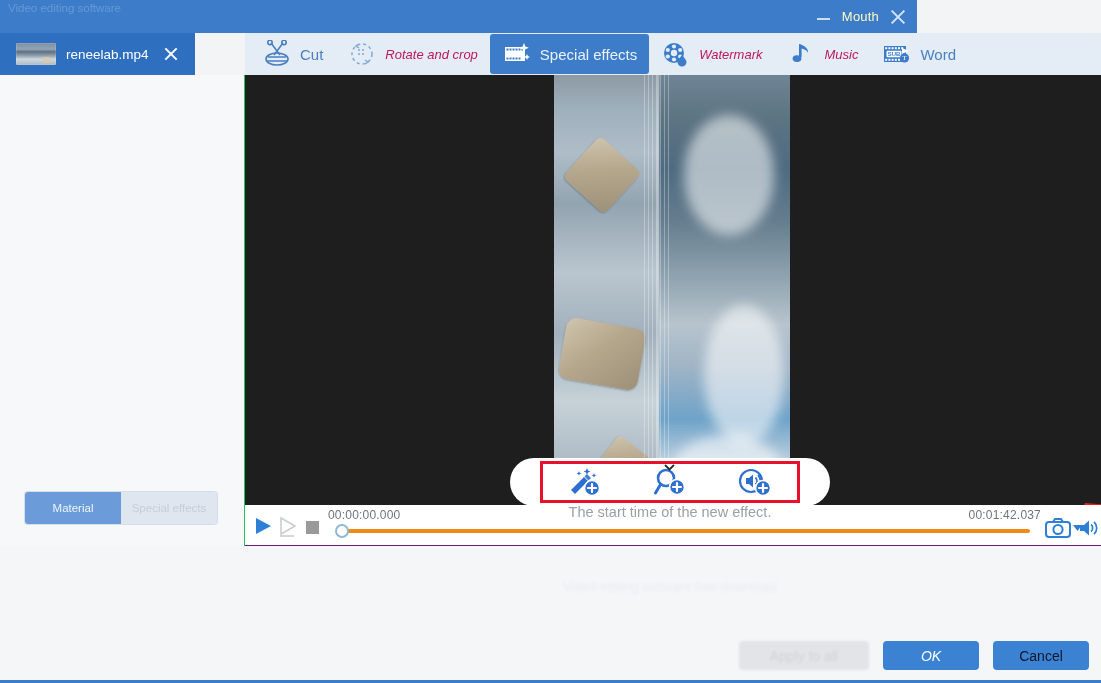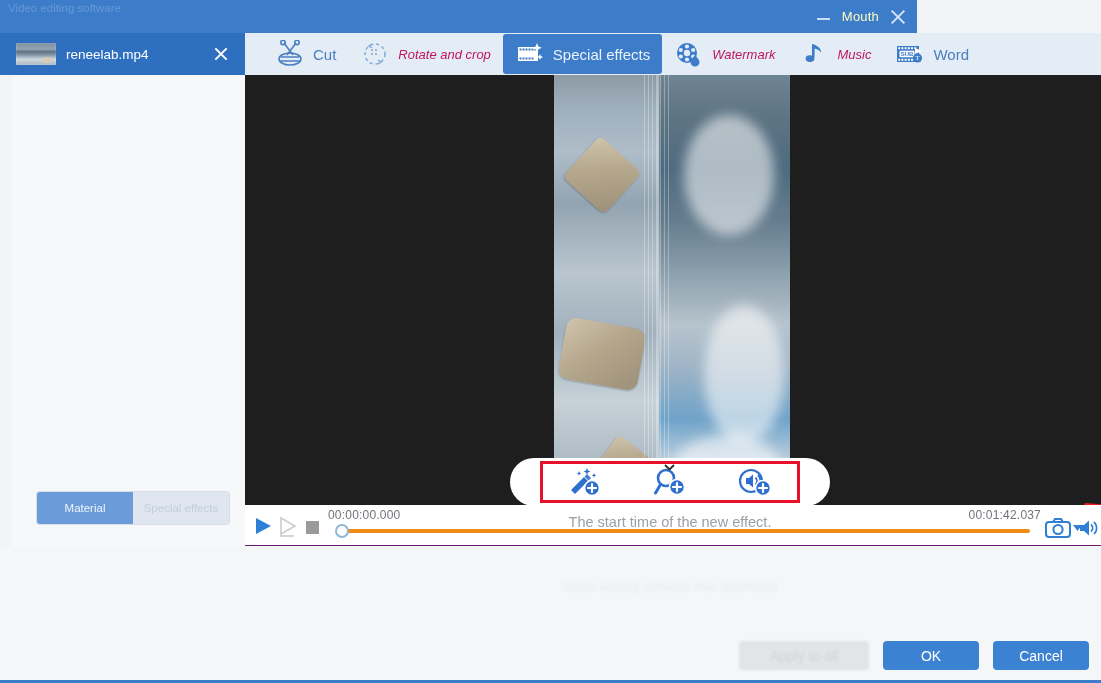--- a/index.html
+++ b/index.html
@@ -58,21 +58,21 @@
     content: ""; position: absolute;
     left: 0; top: 8px; width: 18px; height: 2px;
     background: #d6e5f7;
   }
   .tb-close::before { transform: rotate(45deg); }
   .tb-close::after  { transform: rotate(-45deg); }
 
   
   .filetab {
     position: absolute; left: 0; top: 33px;
-    width: 245px; height: 42px;
+    width: 195px; height: 42px;
     background: #2e6fc0;
     display: flex; align-items: center;
     padding: 0 10px 0 16px;
     gap: 10px;
   }
   .filetab .thumb {
     width: 40px; height: 22px;
     border-radius: 1px;
     background:
       linear-gradient(to bottom,
@@ -99,24 +99,24 @@
   }
   .filetab .fclose::before, .filetab .fclose::after {
     content: ""; position: absolute;
     left: 0; top: 7px; width: 16px; height: 2px; background: #ffffff;
   }
   .filetab .fclose::before { transform: rotate(45deg); }
   .filetab .fclose::after  { transform: rotate(-45deg); }
 
   
   .leftpanel {
-    position: absolute; left: 12px; top: 75px;
+    position: absolute; left: 0; top: 75px;
     width: 245px; height: 471px;
     background: #f7f8fa;
-    border-right: 3px solid #22c55e;
+    border-right: 1px solid #22c55e;
   }
   .lp-tabs {
     position: absolute; left: 25px; bottom: 22px;
     display: flex;
     border-radius: 3px; overflow: hidden;
     box-shadow: 0 0 0 1px #d4dde8;
   }
   .lp-tab {
     width: 96px; height: 32px;
     display: flex; align-items: center; justify-content: center;
@@ -129,21 +129,21 @@
   }
   .lp-tab.active { background: #6b9bd8; color: #eef4fb; }
   .lp-tab.inactive { color: #c4ced9; }
 
   
   .toolbar {
     position: absolute; left: 245px; top: 33px;
     width: 856px; height: 42px;
     background: #e4ecf6;
     display: flex; align-items: center;
-    padding-left: 18px;
+    padding-left: 5px;
     gap: 0px;
   }
   .tool {
     display: flex; align-items: center; gap: 8px;
     height: 40px; padding: 0 12px;
     cursor: pointer;
     border-radius: 3px;
     color: #4a7fc1;
     font-size: 15px;
   }
@@ -277,21 +277,21 @@
   .snap { position: absolute; right: 30px; top: 13px; cursor: pointer; }
   .snap-caret { position: absolute; right: 19px; top: 20px; cursor: pointer; }
   .spk { position: absolute; right: 2px; top: 14px; cursor: pointer; }
 
   
   .hint {
     position: absolute; left: 540px; top: 504px;
     width: 260px; text-align: center;
     font-size: 14.5px; color: #9aa0a6;
     filter: blur(.35px);
-    pointer-events: none; user-select: none; margin-top: 10px;
+    pointer-events: none; user-select: none;
   }
 
   
   .bottom {
     position: absolute; left: 0; top: 546px;
     width: 1101px; height: 137px;
     background: #f4f6f8;
   }
   .bottom-ghost {
     position: absolute; left: 520px; top: 33px;
@@ -309,22 +309,22 @@
     height: 29px; min-width: 96px;
     border-radius: 4px; border: none;
     font-size: 14px; cursor: pointer;
     display: flex; align-items: center; justify-content: center;
     font-family: "Liberation Sans", sans-serif;
   }
   .btn-apply {
     background: #e2e4e7; color: #d2d5d9;
     width: 130px; filter: blur(1.1px);
   }
-  .btn-ok { background: #3c82d3; color: #ffffff; width: 96px; }
-  .btn-cancel { background: #3c82d3; color: #ffffff; width: 96px; filter: blur(.7px); }
+  .btn-ok { background: #3c82d3; color: #ffffff; width: 96px; font-style: italic; }
+  .btn-cancel { background: #3c82d3; color: #0f172a; width: 96px; filter: blur(.7px); }
   .bottom-border {
     position: absolute; left: 0; bottom: 0; width: 1101px; height: 3px;
     background: #3c7cc9;
   }
 </style>
 </head>
 <body>
 
 <div id="app">
 

